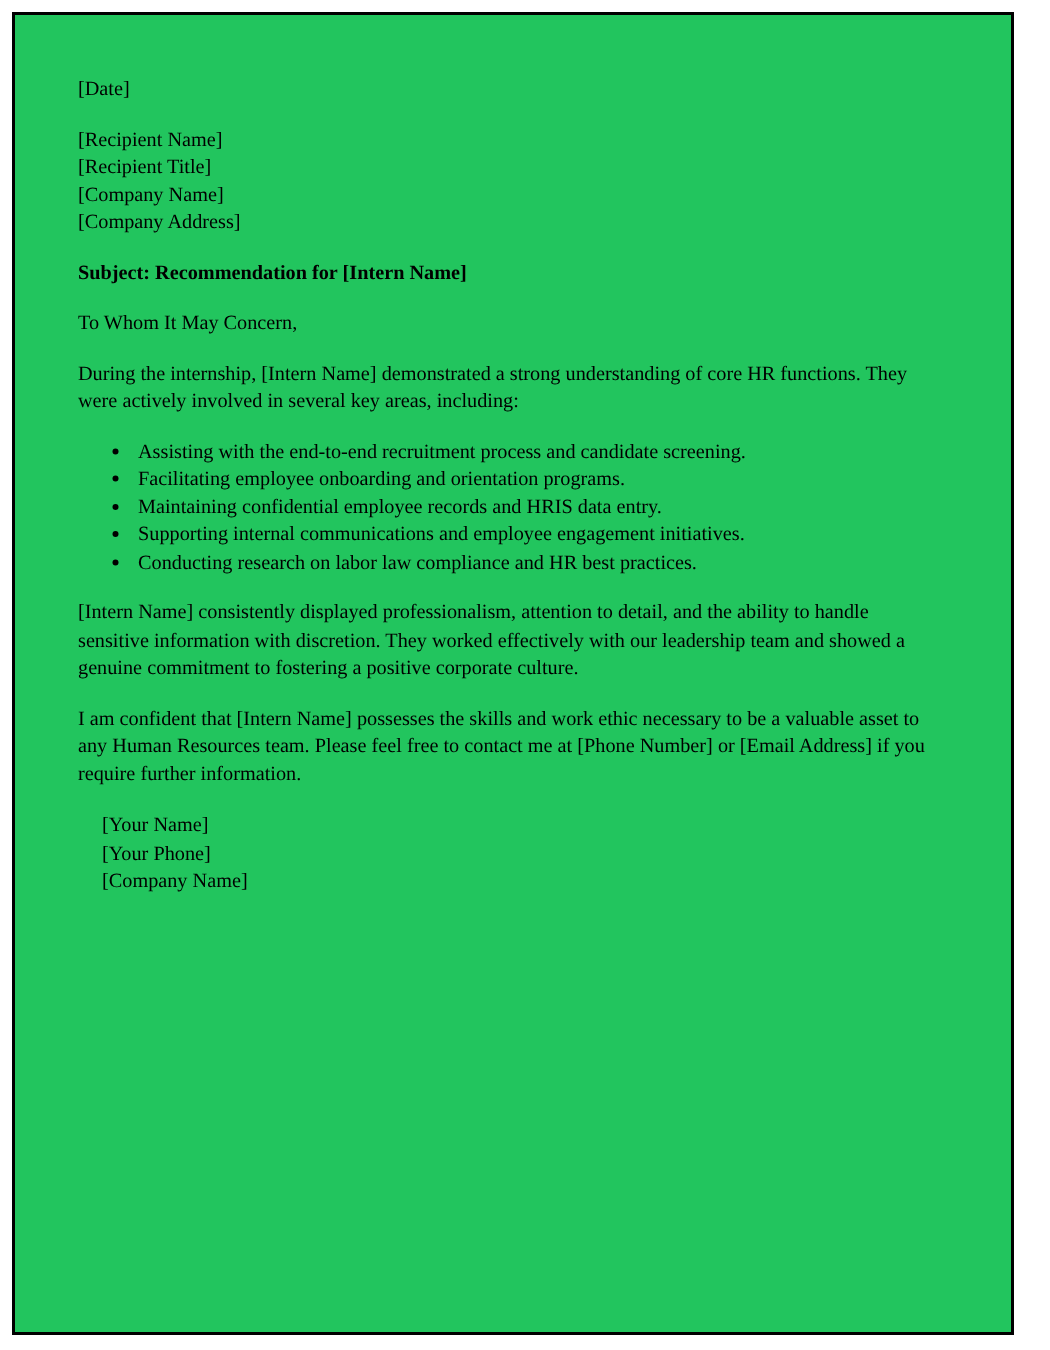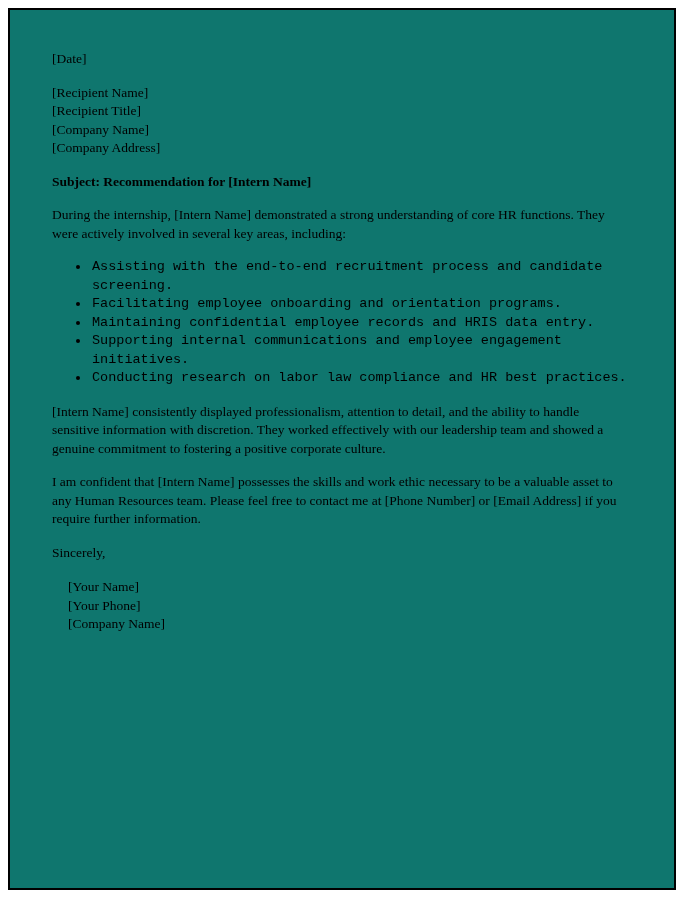--- a/index.html
+++ b/index.html
@@ -11,21 +11,21 @@
     font-family: "Liberation Serif", "DejaVu Serif", serif;
   }
   .page {
     position: absolute;
     left: 8px;
     top: 8px;
     width: 668px;
     height: 882px;
     box-sizing: border-box;
     border: 2px solid #000000;
-    background: #0f766e;
+    background: #22c55e;
     padding: 40px 46px 40px 42px;
     color: #000000;
     font-size: 13.5px;
     line-height: 18.5px;
   }
   .line {
     margin: 0;
   }
   .block {
     margin: 0 0 15px 0;
@@ -34,21 +34,20 @@
     margin: 0 0 15px 0;
   }
   .subject {
     font-weight: bold;
     margin: 2px 0 15px 0;
   }
   ul.bullets {
     margin: 0 0 15px 0;
     padding: 0 0 0 38px;
     list-style-type: disc;
-    font-family: Liberation Mono, monospace;
   }
   ul.bullets li {
     margin: 0;
     padding-left: 2px;
   }
   .sig-block {
     margin: 16px;
   }
 </style>
 </head>
@@ -62,37 +61,37 @@
 
   <div class="block">
     <p class="line">[Recipient Name]</p>
     <p class="line">[Recipient Title]</p>
     <p class="line">[Company Name]</p>
     <p class="line">[Company Address]</p>
   </div>
 
   <p class="subject">Subject: Recommendation for [Intern Name]</p>
 
+  <p class="para">To Whom It May Concern,</p>
 
 
   <p class="para">During the internship, [Intern Name] demonstrated a strong understanding of core HR functions. They were actively involved in several key areas, including:</p>
 
   <ul class="bullets">
     <li>Assisting with the end-to-end recruitment process and candidate screening.</li>
     <li>Facilitating employee onboarding and orientation programs.</li>
     <li>Maintaining confidential employee records and HRIS data entry.</li>
     <li>Supporting internal communications and employee engagement initiatives.</li>
     <li>Conducting research on labor law compliance and HR best practices.</li>
   </ul>
 
   <p class="para">[Intern Name] consistently displayed professionalism, attention to detail, and the ability to handle sensitive information with discretion. They worked effectively with our leadership team and showed a genuine commitment to fostering a positive corporate culture.</p>
 
   <p class="para">I am confident that [Intern Name] possesses the skills and work ethic necessary to be a valuable asset to any Human Resources team. Please feel free to contact me at [Phone Number] or [Email Address] if you require further information.</p>
 
-  <p class="para">Sincerely,</p>
 
   <div class="sig-block">
     <p class="line">[Your Name]</p>
     <p class="line">[Your Phone]</p>
     <p class="line">[Company Name]</p>
   </div>
 
 </div>
 
 </body></html>

